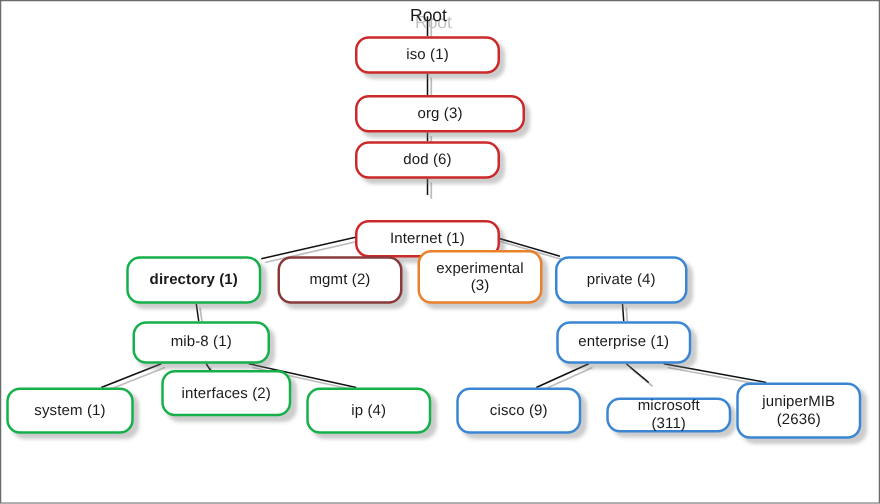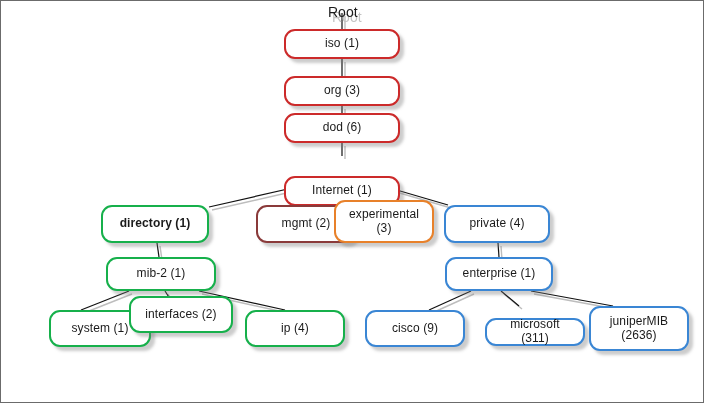--- a/index.html
+++ b/index.html
@@ -114,49 +114,49 @@
 
   <div class="root-label" style="left: 327px; top: 3px;">
     <span class="ghost">Root</span>
     <span class="main">Root</span>
   </div>
 
   <div id="nodes-layer">
       <div class="node" style="left: 283px; top: 28px; width: 116px; height: 30px; border-color: rgb(204, 42, 42);">
         <span class="label">iso (1)</span>
       </div>
-      <div class="node" style="left: 283px; top: 75px; width: 116px; height: 30px; border-color: rgb(204, 42, 42);">
+      <div class="node" style="left: 283px; top: 75px; width: 136px; height: 30px; border-color: rgb(204, 42, 42);">
         <span class="label">org (3)</span>
       </div>
       <div class="node" style="left: 283px; top: 112px; width: 116px; height: 30px; border-color: rgb(204, 42, 42);">
         <span class="label">dod (6)</span>
       </div>
       <div class="node" style="left: 283px; top: 155px; width: 116px; height: 30px; border-color: rgb(204, 42, 42); margin-top: 20px;">
         <span class="label">Internet (1)</span>
       </div>
       <div class="node" style="left: 100px; top: 204px; width: 108px; height: 38px; border-color: rgb(22, 176, 75); font-weight: bold;">
         <span class="label">directory (1)</span>
       </div>
-      <div class="node" style="left: 221px; top: 204px; width: 100px; height: 38px; border-color: rgb(138, 58, 58); margin-left: 34px;">
+      <div class="node" style="left: 221px; top: 204px; width: 100px; height: 38px; border-color: rgb(138, 58, 58);">
         <span class="label">mgmt (2)</span>
       </div>
       <div class="node" style="left: 333px; top: 199px; width: 100px; height: 43px; border-color: rgb(232, 129, 42);">
         <span class="label">experimental
 (3)</span>
       </div>
       <div class="node" style="left: 443px; top: 204px; width: 106px; height: 38px; border-color: rgb(58, 134, 212);">
         <span class="label">private (4)</span>
       </div>
       <div class="node" style="left: 105px; top: 256px; width: 110px; height: 34px; border-color: rgb(22, 176, 75);">
-        <span class="label">mib-2 (1)</span>
+        <span class="label">mib-8 (1)</span>
       </div>
       <div class="node" style="left: 444px; top: 256px; width: 108px; height: 34px; border-color: rgb(58, 134, 212);">
         <span class="label">enterprise (1)</span>
       </div>
-      <div class="node" style="left: 4px; top: 309px; width: 102px; height: 37px; border-color: rgb(22, 176, 75); margin-left: 44px;">
+      <div class="node" style="left: 4px; top: 309px; width: 102px; height: 37px; border-color: rgb(22, 176, 75);">
         <span class="label">system (1)</span>
       </div>
       <div class="node" style="left: 128px; top: 295px; width: 104px; height: 37px; border-color: rgb(22, 176, 75);">
         <span class="label">interfaces (2)</span>
       </div>
       <div class="node" style="left: 244px; top: 309px; width: 100px; height: 37px; border-color: rgb(22, 176, 75);">
         <span class="label">ip (4)</span>
       </div>
       <div class="node" style="left: 364px; top: 309px; width: 100px; height: 37px; border-color: rgb(58, 134, 212);">
         <span class="label">cisco (9)</span>

